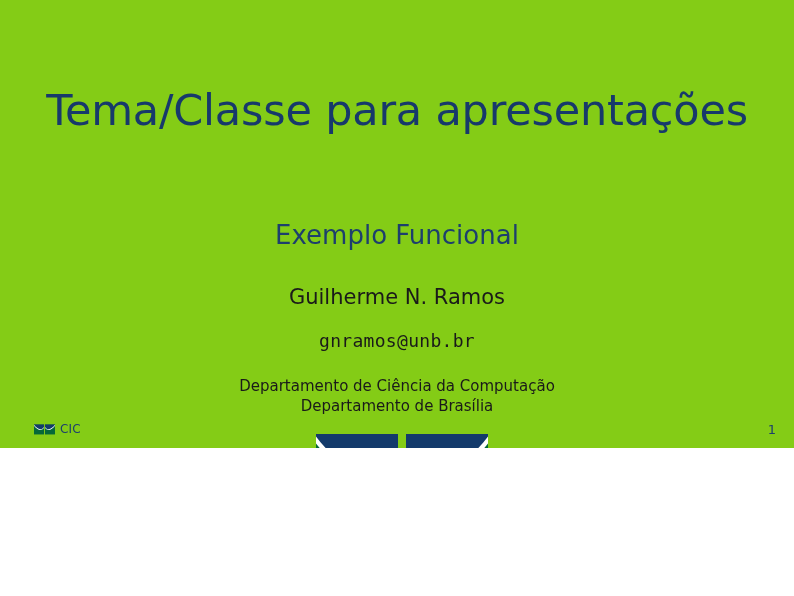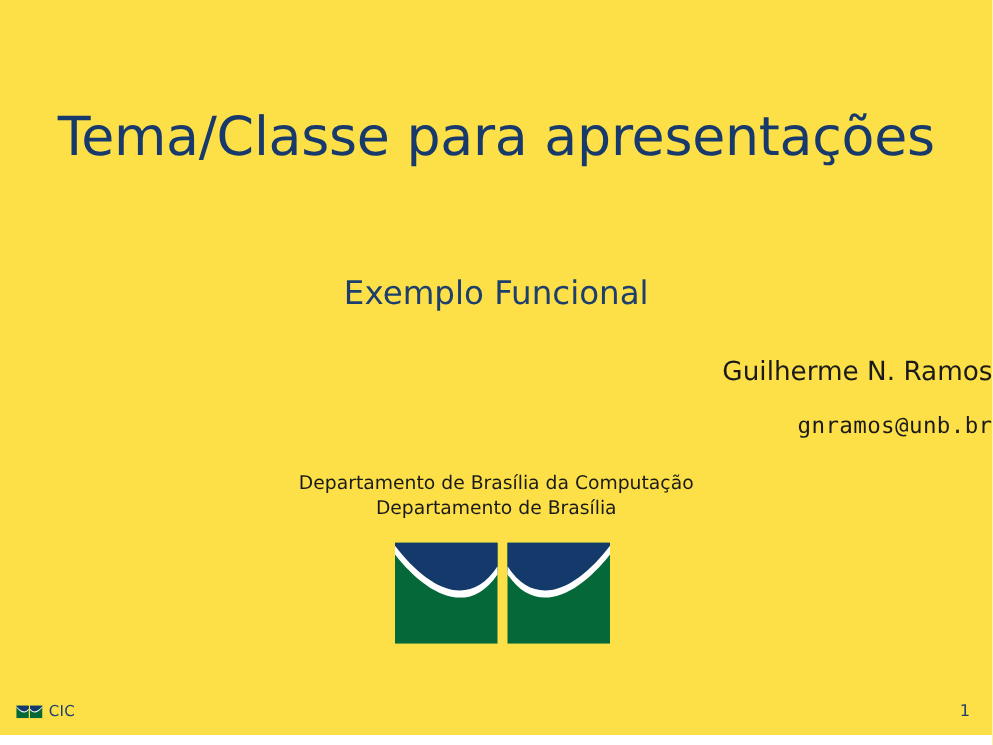--- a/index.html
+++ b/index.html
@@ -6,22 +6,22 @@
     margin: 0;
     padding: 0;
     background: #ffffff;
   }
   body {
     font-family: "DejaVu Sans", sans-serif;
   }
   .slide {
     position: relative;
     width: 794px;
-    height: 588px;
-    background: #fde047;
+    height: 448px;
+    background: #84cc16;
     overflow: hidden;
     box-sizing: border-box;
   }
 
   
   .titlebox {
     position: absolute;
     left: 0;
     top: 82px;
     width: 794px;
@@ -50,21 +50,21 @@
     line-height: 34px;
     font-weight: 400;
   }
 
   
   .authorbox {
     position: absolute;
     left: 0;
     top: 283px;
     width: 794px;
-    text-align: right;
+    text-align: center;
   }
   .author-name {
     display: block;
     color: #1a1a1a;
     font-family: "DejaVu Sans", sans-serif;
     font-size: 21px;
     line-height: 28px;
   }
   .author-email {
     display: block;
@@ -97,21 +97,21 @@
     position: absolute;
     left: 316px;
     top: 434px;
     width: 172px;
     height: 81px;
   }
 
   
   .footer-left {
     position: absolute;
-    left: 13px;
+    left: 34px;
     bottom: 12px;
     display: flex;
     align-items: center;
     gap: 5px;
   }
   .logo-small {
     width: 21px;
     height: 13px;
     display: block;
   }
@@ -142,21 +142,21 @@
   </div>
 
   <div class="subtitle">Exemplo Funcional</div>
 
   <div class="authorbox">
     <span class="author-name">Guilherme N. Ramos</span>
     <span class="author-email">gnramos@unb.br</span>
   </div>
 
   <div class="institutebox">
-    <span class="institute-line">Departamento de Brasília da Computação</span>
+    <span class="institute-line">Departamento de Ciência da Computação</span>
     <span class="institute-line">Departamento de Brasília</span>
   </div>
 
   <svg class="logo-big" viewBox="0 0 172 81">
 
     <g>
       <rect x="0" y="0" width="82" height="81" fill="#056839"></rect>
       <path d="M0,0 L82,0 L82,81 L82,22 C58,58 22,34 0,6 Z" fill="#133a6b"></path>
       <path d="M0,2.5 C24,34 58,56 82,19 L82,25.5 C58,61 24,40 0,9.5 Z" fill="#ffffff"></path>
     </g>

